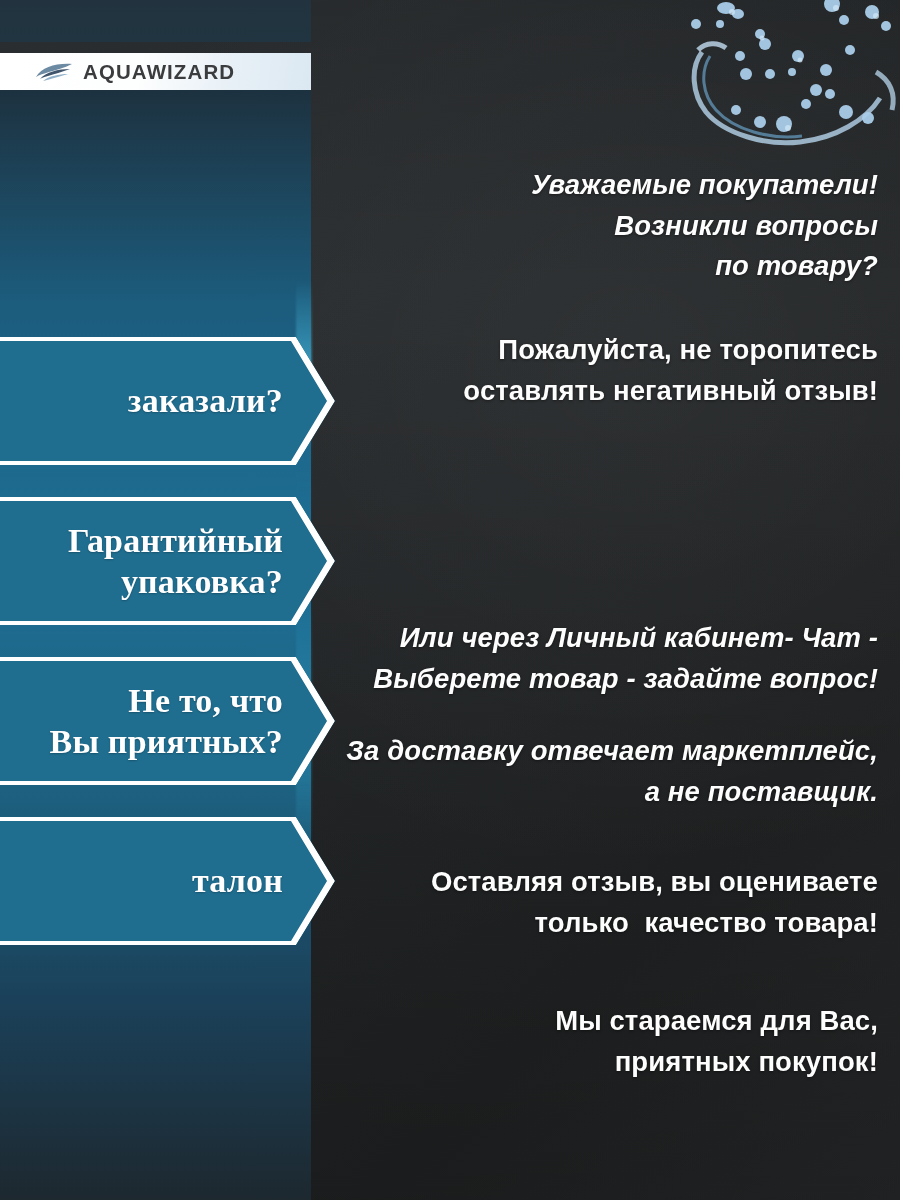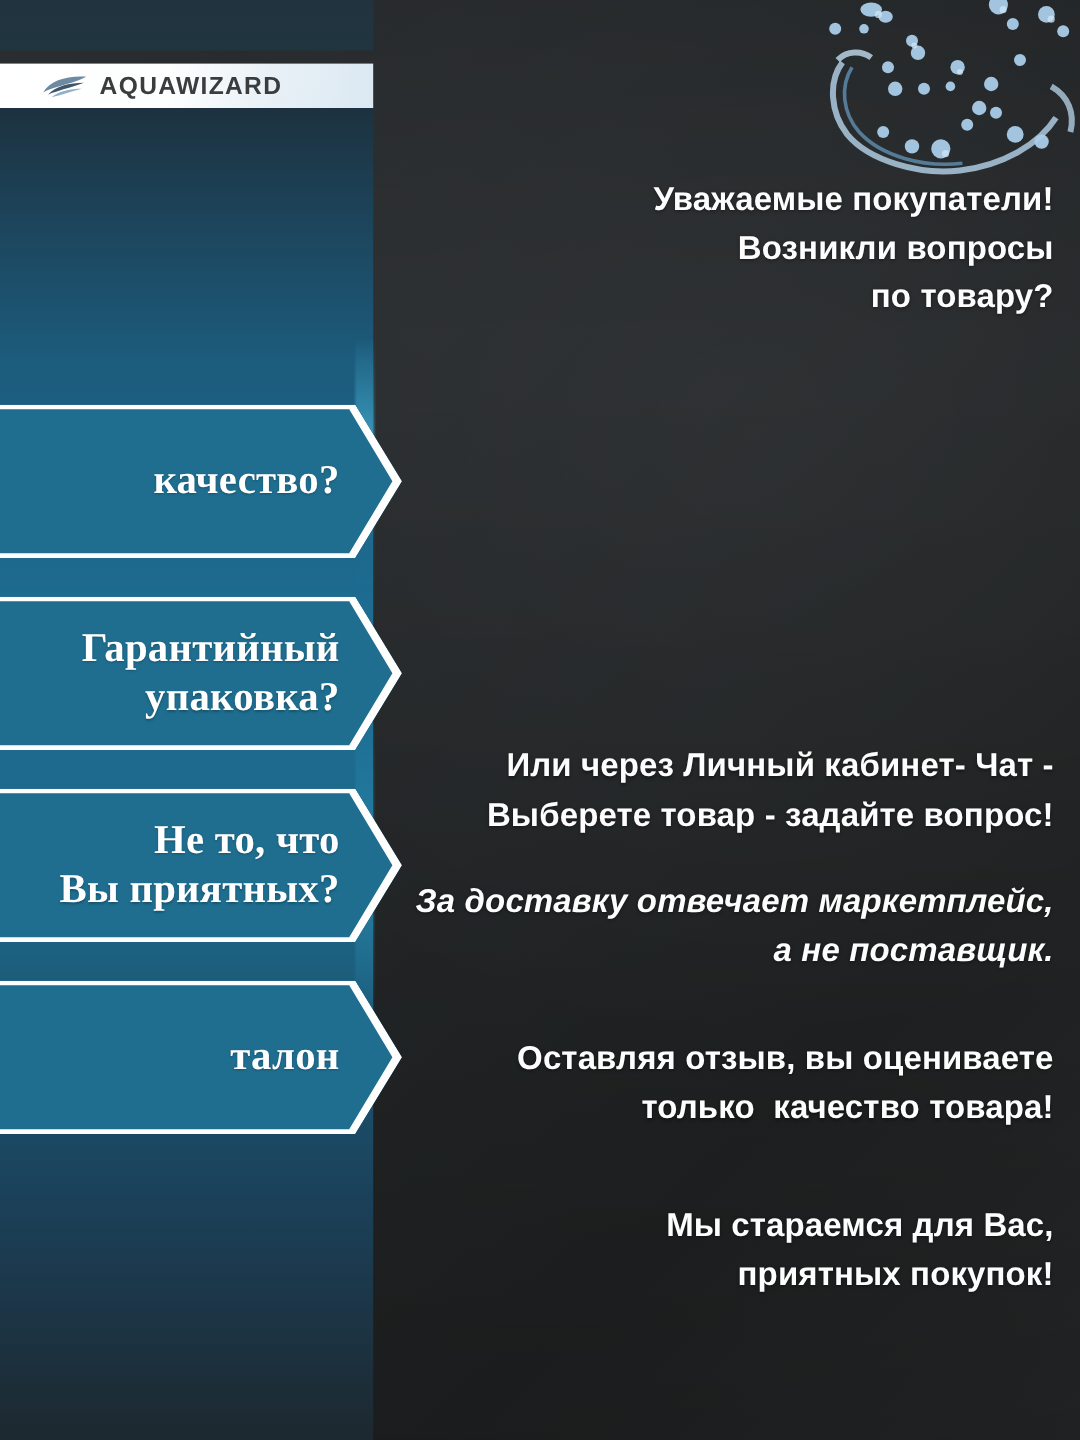--- a/index.html
+++ b/index.html
@@ -125,24 +125,24 @@
     text-align:right;
     color:#fdfdfd;
     font-family:"Liberation Sans", sans-serif;
     font-weight:700;
     font-size:27.5px;
     line-height:1.48;
     letter-spacing:.1px;
     text-shadow:0 1px 3px rgba(0,0,0,.45);
     white-space:pre-wrap;
   }
-  .c1{ top:146px; }
+  .c1{ top:165px;font-style:italic; }
   .c2{ top:330px; }
   .c3{ top:443px; }
-  .c4{ top:618px; }
+  .c4{ top:618px;font-style:italic; }
   .c5{ top:731px;font-style:italic; }
   .c6{ top:862px; }
   .c7{ top:1001px; }
 
   
   .splash{ position:absolute; right:0; top:-6px; width:260px; height:170px; }
 </style>
 </head>
 <body>
 
@@ -212,21 +212,21 @@
     <svg class="logo-mark" viewBox="0 0 40 22">
       <path d="M2 16 C8 6 22 2 38 3 C30 7 22 9 15 11 C10 12.5 5 14 2 16 Z" fill="#6d8aa3"></path>
       <path d="M6 18 C12 11 24 8 36 8 C28 11 20 13 14 15 C10 16 7.5 17 6 18 Z" fill="#40546b"></path>
       <path d="M9 20 C15 15 25 13 34 13 C27 15 20 17 15 18.5 C12 19.2 10 19.7 9 20 Z" fill="#8fb0c8"></path>
     </svg>
     <div class="logo-text">AQUAWIZARD</div>
   </div>
 
   <div class="tab t1">
     <span>
-      <span>качество?</span>
+      <span>заказали?</span>
     </span>
   </div>
   <div class="tab t2">
     <span>
       <span>Гарантийный</span>
       <span>упаковка?</span>
     </span>
   </div>
   <div class="tab t3">
     <span>
@@ -236,20 +236,22 @@
   </div>
   <div class="tab t4">
     <span>
       <span>талон</span>
     </span>
   </div>
 
   <div class="copy c1">Уважаемые покупатели!
 Возникли вопросы
 по товару?</div>
+  <div class="copy c2">Пожалуйста, не торопитесь
+оставлять негативный отзыв!</div>
   <div class="copy c4">Или через Личный кабинет- Чат -
 Выберете товар - задайте вопрос!</div>
   <div class="copy c5">За доставку отвечает маркетплейс,
 а не поставщик.</div>
   <div class="copy c7">Мы стараемся для Вас,
 приятных покупок!</div>
   <div class="copy c6">Оставляя отзыв, вы оцениваете
 только  качество товара!</div>
 
 </div>

